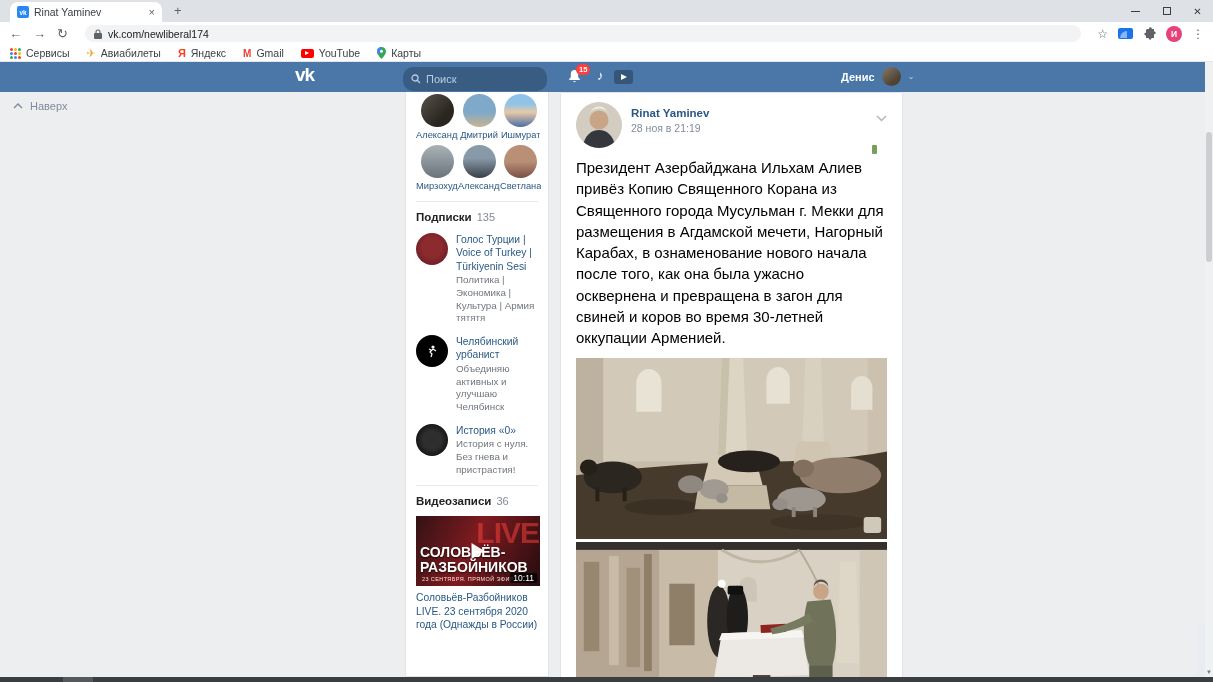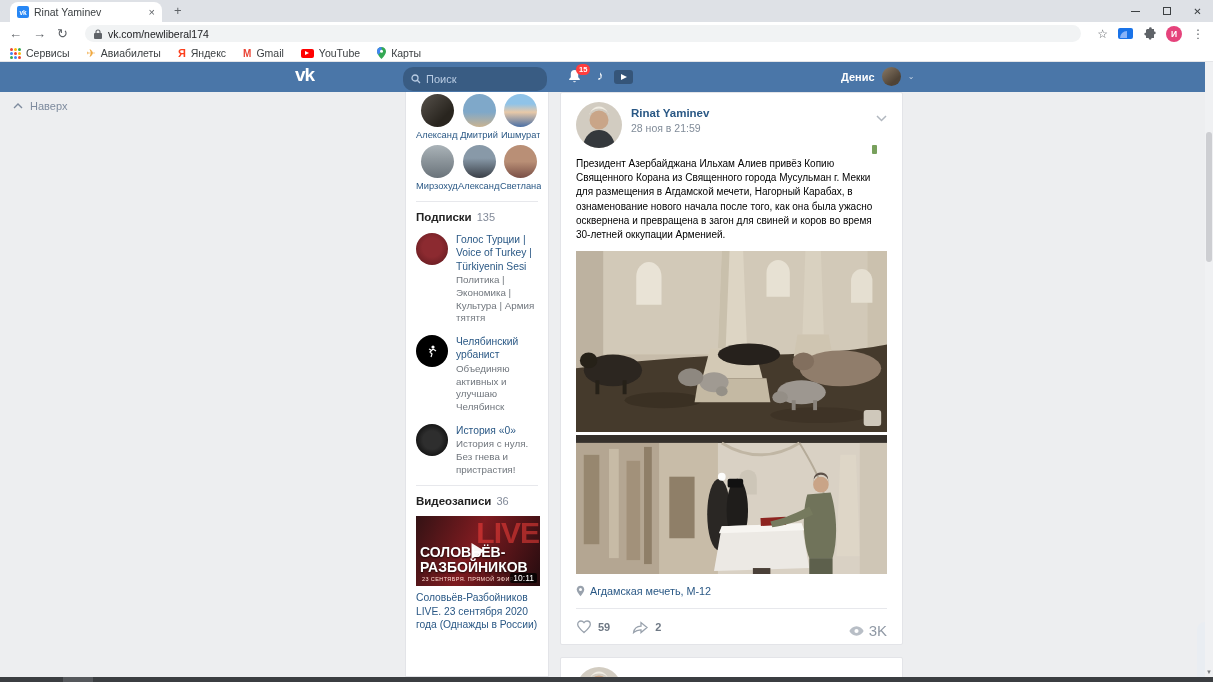--- a/index.html
+++ b/index.html
@@ -89,21 +89,21 @@
   
   .postcol { position:absolute; left:560px; top:92px; width:343px; }
   .post { background:#fff; border:1px solid #e3e4e8; border-radius:2px; padding:9px 15px 0; }
   .post + .post { margin-top:12px; }
   .post-hd { display:flex; gap:9px; position:relative; }
   .post-av { width:46px; height:46px; border-radius:50%; overflow:hidden; position:relative; flex-shrink:0; }
   .mob-badge { position:absolute; right:8px; top:41px; width:9px; height:13px; background:#78a05c; border:2px solid #fff; border-radius:3px; }
   .post-author { font-size:11.5px; font-weight:bold; color:#2a5885; margin-top:5px; }
   .post-date { font-size:10.5px; color:#818c99; margin-top:3px; }
   .post-menu { position:absolute; right:0; top:6px; }
-  .post-text { font-size:10px; line-height:1.42; color:#000; margin-top:9px; }
+  .post-text { font-size:15px; line-height:1.42; color:#000; margin-top:9px; }
   .photos { margin-top:9px; font-size:0; }
   .photos svg { display:block; width:100%; }
   .photo-gap { height:3px; }
   .loc { display:flex; align-items:center; gap:5px; margin-top:11px; font-size:10.8px; color:#2a5885; }
   .pdivider { height:1px; background:#e7e8ec; margin-top:11px; }
   .actions { display:flex; align-items:center; height:35px; }
   .act { display:flex; align-items:center; gap:6px; color:#6f7985; font-size:11px; font-weight:bold; margin-right:22px; }
   .views { margin-left:auto; color:#9099a5; font-weight:normal; font-size:15px; display:flex; align-items:center; gap:5px; margin-right:0;margin-top:8px; }
 
   
@@ -326,21 +326,21 @@
           <svg viewBox="0 0 46 46" width="46" height="46">
               <rect width="46" height="46" fill="#d2ccc1"></rect>
               <path d="M6 46C9 33 15 28 23 28s14 5 17 18z" fill="#34383c"></path>
               <circle cx="23" cy="18" r="9.5" fill="#c9a588"></circle>
               <path d="M13.5 13a9.5 6.5 0 0 1 19 0l-1.5-4a9.5 9.5 0 0 0-16 0z" fill="#f0ece2"></path>
             </svg>
         </div>
         <span class="mob-badge"></span>
         <div>
           <div class="post-author">Rinat Yaminev</div>
-          <div class="post-date">28 ноя в 21:59</div>
+          <div class="post-date">28 ноя в 21:19</div>
         </div>
         <span class="post-menu">
           <svg width="11" height="7" viewBox="0 0 11 7">
               <path d="M1 1l4.5 4.5L10 1" stroke="#b1b7bf" stroke-width="1.5" fill="none"></path>
             </svg>
         </span>
       </div>
 
       <div class="post-text">Президент Азербайджана Ильхам Алиев привёз Копию Священного Корана из Священного города Мусульман г. Мекки для размещения в Агдамской мечети, Нагорный Карабах, в ознаменование нового начала после того, как она была ужасно осквернена и превращена в загон для свиней и коров во время 30-летней оккупации Арменией.</div>
 

